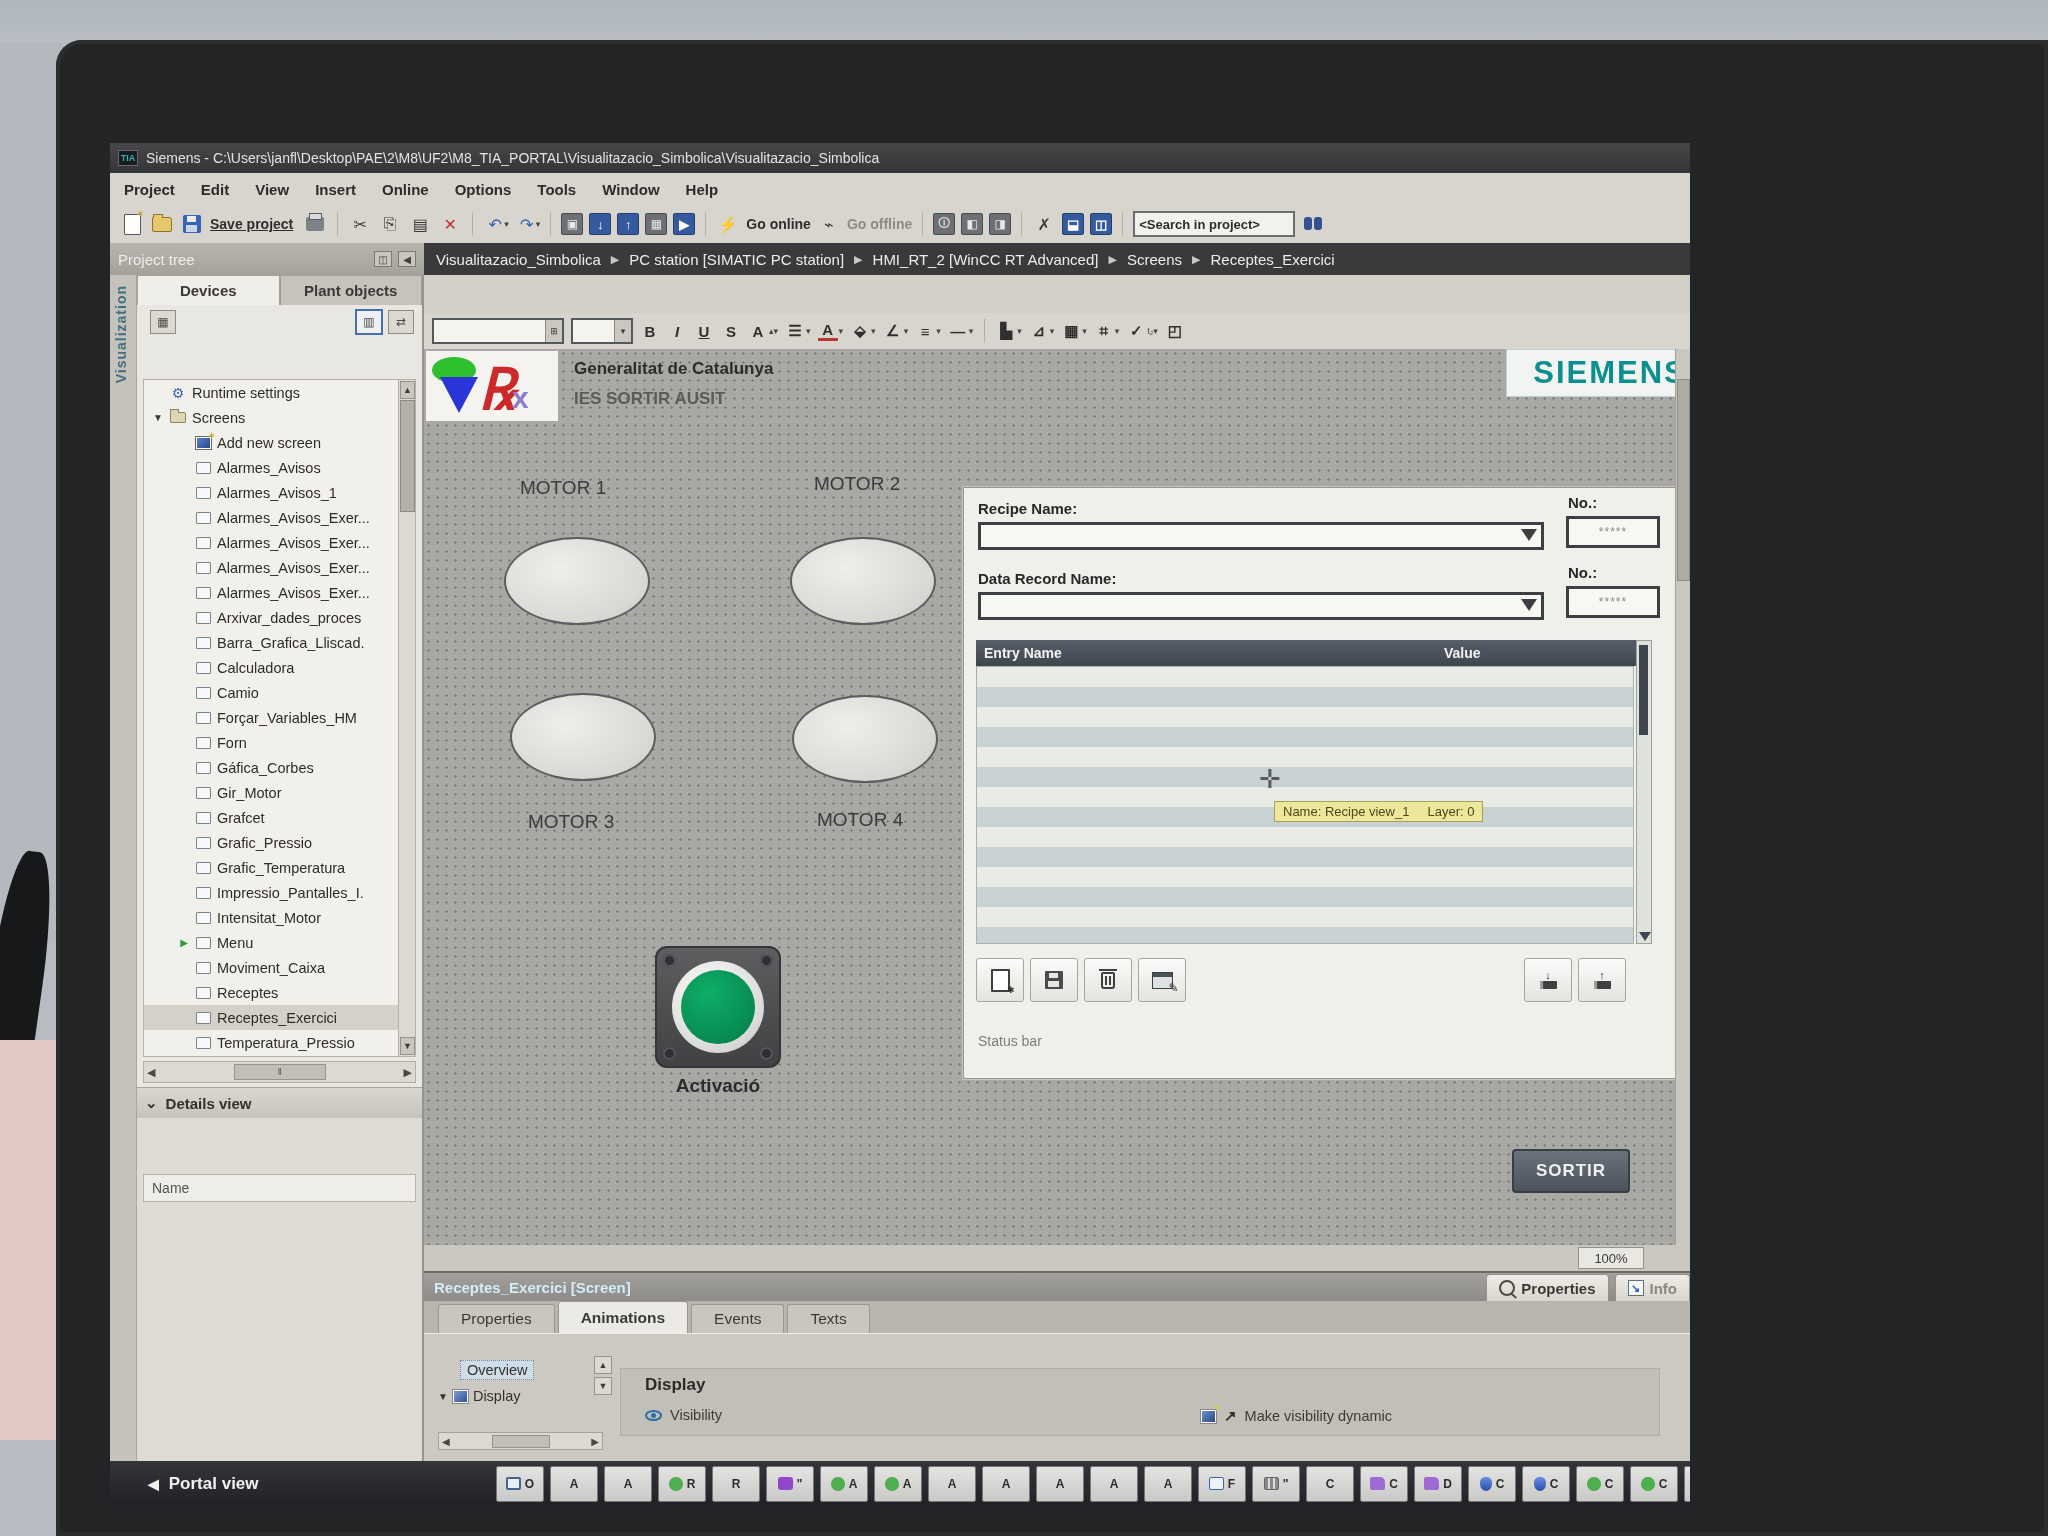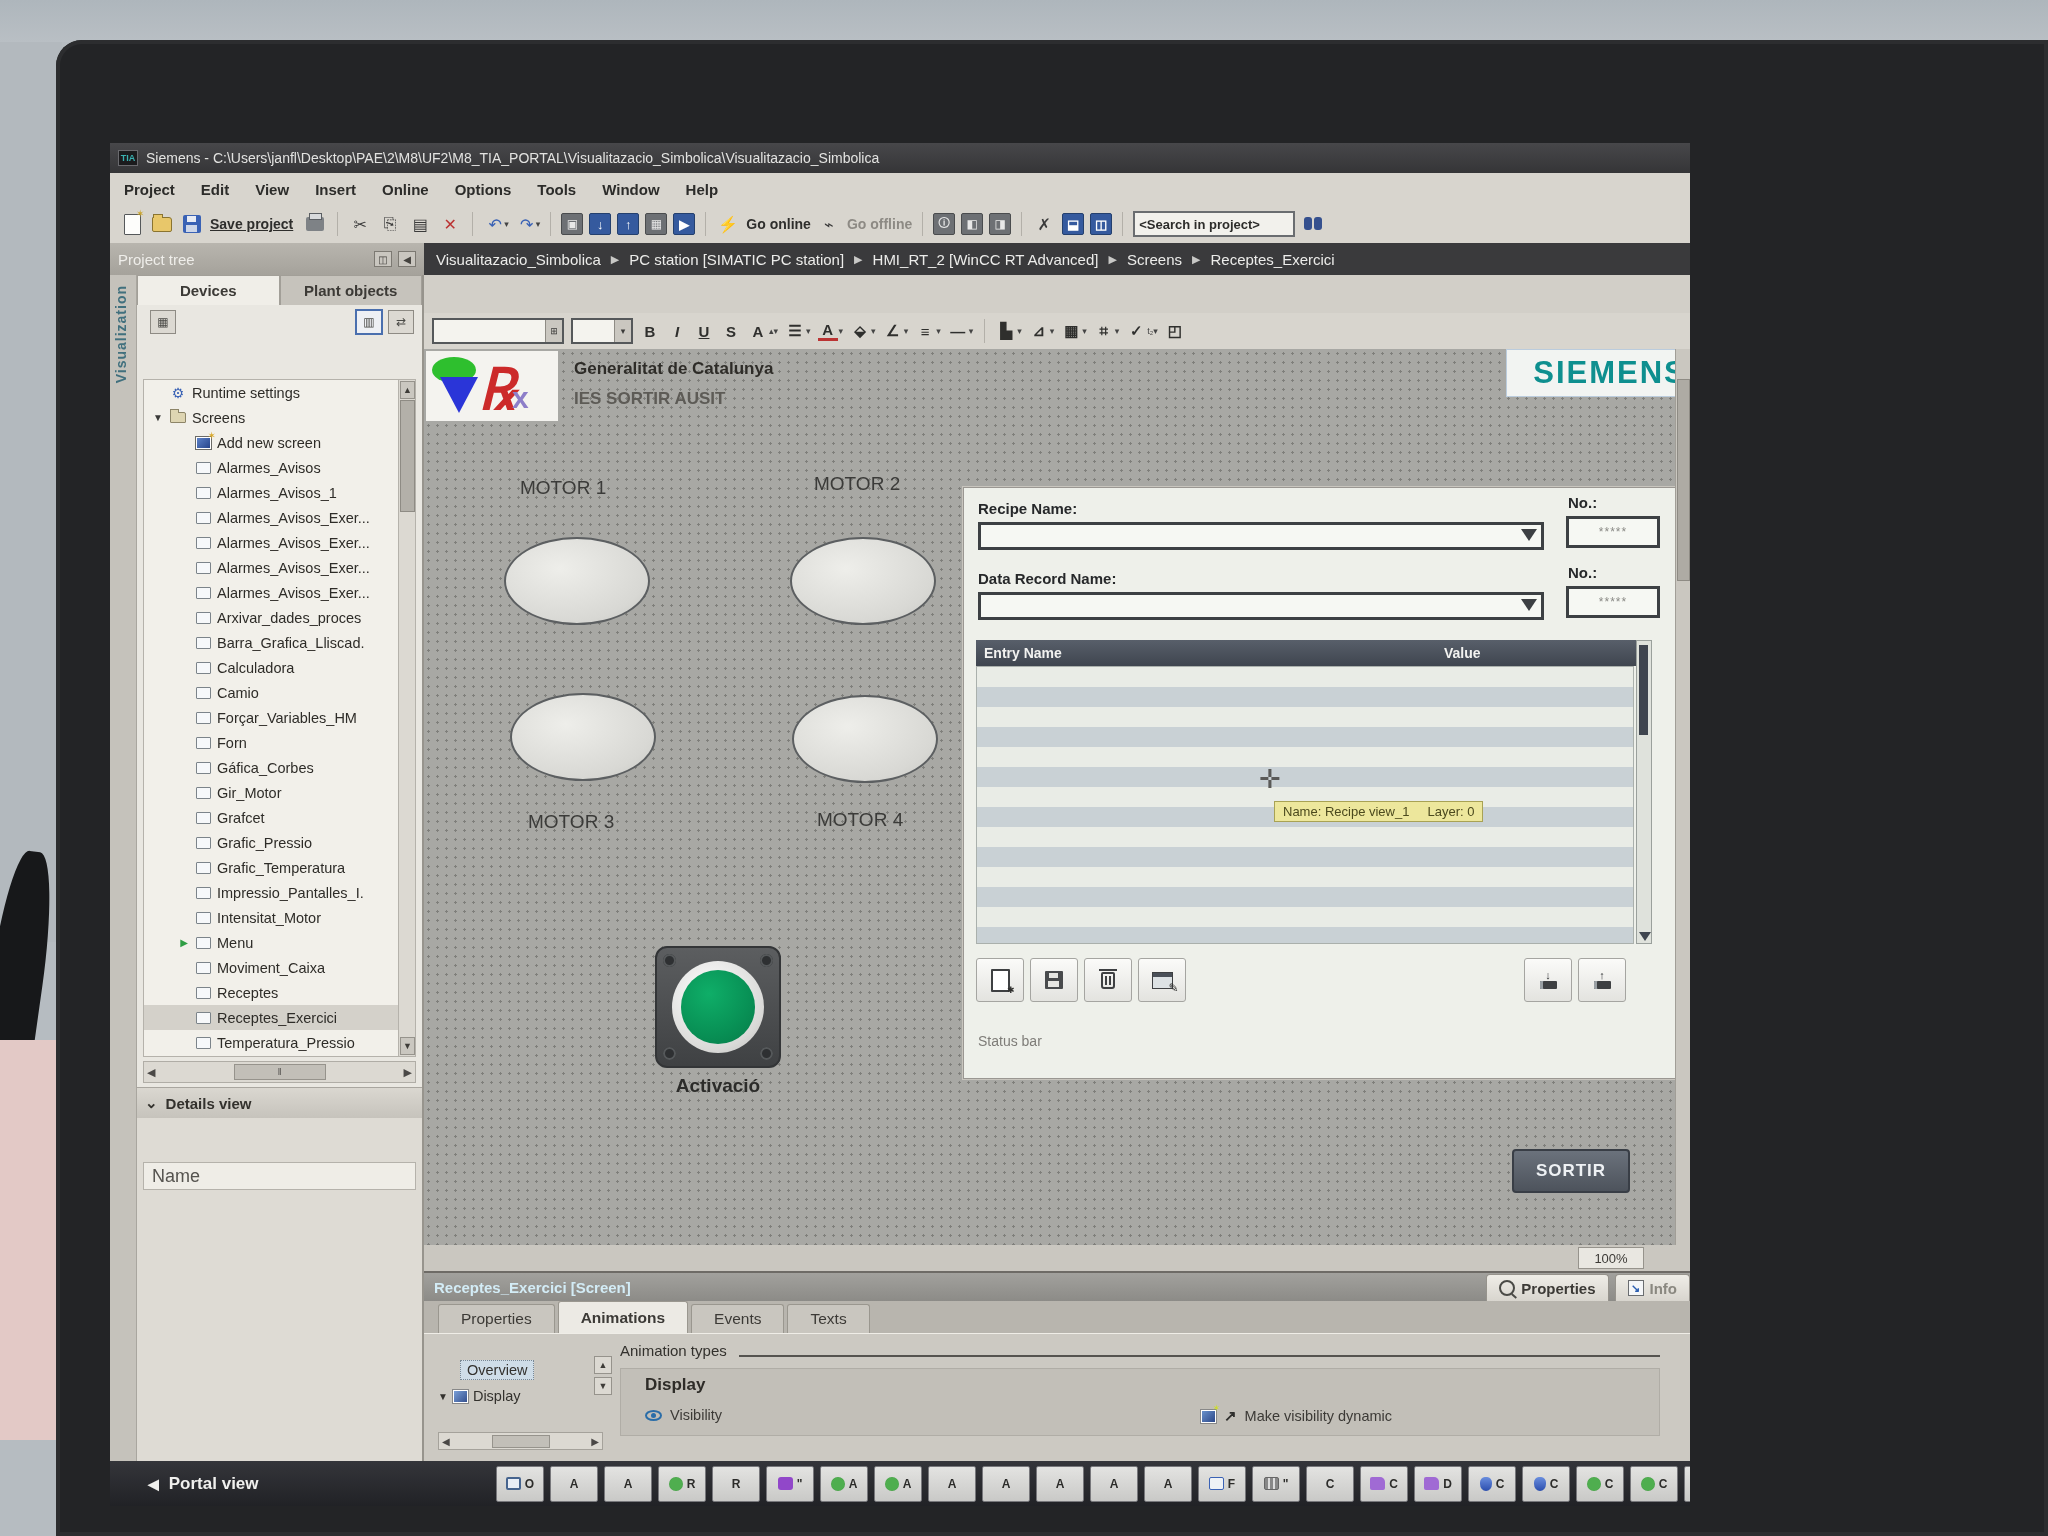--- a/index.html
+++ b/index.html
@@ -84,21 +84,21 @@
   .t-screen{width:15px;height:12px;background:#f6f8fa;border:1.5px solid #7c848a;border-radius:1px;box-sizing:border-box;flex:0 0 15px;}
   .t-add{width:15px;height:12px;background:linear-gradient(135deg,#5d82c8,#27458c);border:1.5px solid #fff;outline:1px solid #6a6a66;box-sizing:border-box;position:relative;flex:0 0 15px;}
   .t-add:after{content:"✶";position:absolute;right:-6px;top:-8px;color:#d9a92c;font-size:10px;}
   .vscroll{position:absolute;right:0;top:0;width:16px;bottom:0;background:#dcd9d2;border-left:1px solid #b5b2ab;}
   .vs-btn{position:absolute;left:1px;width:13px;height:16px;background:#cac7c0;border:1px solid #96938c;color:#3e3c38;font-size:9px;display:flex;align-items:center;justify-content:center;}
   .vs-thumb{position:absolute;left:1px;top:20px;width:13px;height:110px;background:#b3b0a9;border:1px solid #8e8b84;}
   .hscroll{position:absolute;left:6px;right:6px;top:786px;height:22px;background:#dcd9d2;border:1px solid #b0ada6;display:flex;align-items:center;justify-content:space-between;font-size:11px;color:#4a4846;padding:0 3px;box-sizing:border-box;}
   .hthumb{width:90px;height:14px;background:#c2bfb8;border:1px solid #96938c;text-align:center;font-size:9px;line-height:14px;}
   .detailshdr{position:absolute;left:0;right:0;top:812px;height:30px;background:linear-gradient(#dad7d0,#c6c3bc);border-top:1px solid #a9a69f;border-bottom:1px solid #a9a69f;display:flex;align-items:center;gap:8px;font-size:15px;font-weight:bold;color:#33312d;padding-left:8px;}
   .detailsbody{position:absolute;left:0;right:0;top:843px;bottom:0;background:#dedbd4;}
-  .namehdr{position:absolute;left:6px;right:6px;top:44px;height:26px;background:#efede7;border:1px solid #b5b2ab;font-size:18px;color:#55534f;display:flex;align-items:center;padding-left:8px;}
+  .namehdr{position:absolute;left:6px;right:6px;top:56px;height:26px;background:#efede7;border:1px solid #b5b2ab;font-size:14px;color:#55534f;display:flex;align-items:center;padding-left:8px;}
 
   
   .mainarea{position:absolute;left:314px;top:0;right:0;bottom:0;background:#d2cfc8;}
   .fmtbar{position:absolute;left:0;top:38px;right:0;height:36px;background:#d8d5ce;border-bottom:1px solid #a9a69f;display:flex;align-items:center;gap:7px;padding-left:8px;font-size:15px;color:#2f2f2d;}
   .combo{height:22px;border:2px solid #55585a;background:#f4f3ee;display:flex;align-items:center;}
   .combo .cdd{width:16px;height:100%;background:#cac7c0;border-left:1px solid #8e8b84;font-size:9px;display:flex;align-items:center;justify-content:center;color:#3a3a38;}
   .fmtg{font-weight:bold;width:20px;text-align:center;}
   .fmtbox{display:flex;align-items:center;}
   .fmtsm{font-size:9px;color:#444;margin-left:1px;}
 
@@ -692,24 +692,20 @@
             <div class="mt-hscroll">
               <span>◀</span>
                   <span class="mt-hthumb"></span>
                   <span>▶</span>
             </div>
           </div>
           <div class="mt-scroll">
             <span class="mt-sbtn">▲</span>
             <span class="mt-sbtn">▼</span>
           </div>
-          <div class="animtypes">
-            <span>Animation types</span>
-                <span class="line"></span>
-          </div>
           <div class="dispsection">
             <span class="dispheading">Display</span>
             <div class="visrow">
               <span class="eye"></span>
               <span>Visibility</span>
             </div>
             <div class="dynrow">
               <span class="dyn-ico"></span>
               <span class="dyn-arrow">↗</span>
               <span>Make visibility dynamic</span>

